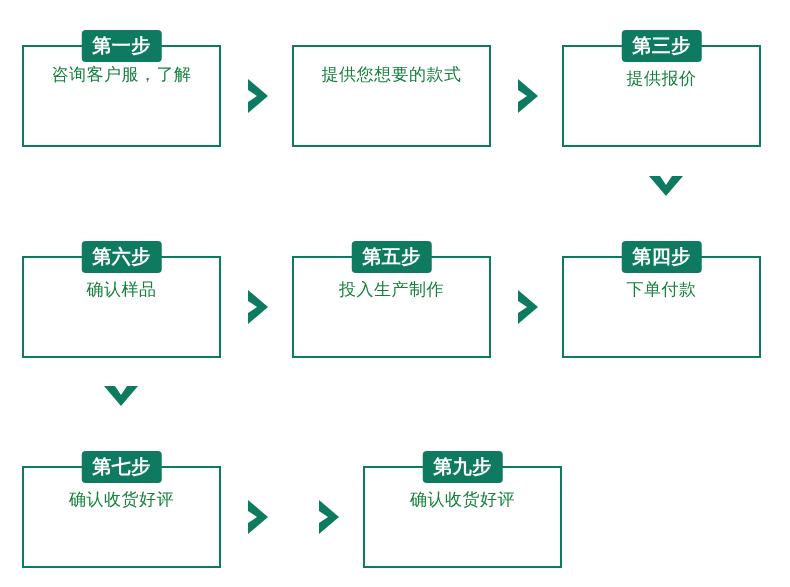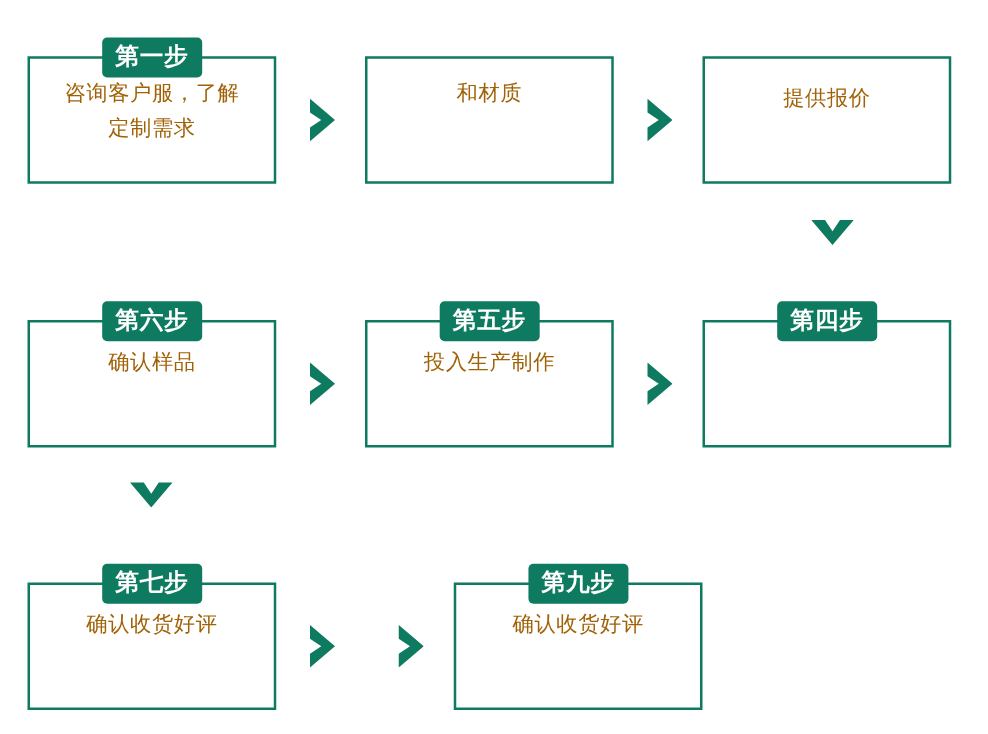--- a/index.html
+++ b/index.html
@@ -63,21 +63,21 @@
     white-space: nowrap;
     letter-spacing: 0.5px;
   }
 
   .step-text {
     position: absolute;
     left: 8px;
     right: 8px;
     top: 18px;
     text-align: center;
-    color: #a16207;
+    color: #15803d;
     font-size: 17px;
     line-height: 28px;
     letter-spacing: 0.5px;
   }
   .step-text.two-line { top: 14px; }
 
   
   .connector-h {
     flex: 0 0 auto;
     width: 71px;
@@ -119,43 +119,43 @@
 <body>
 
 <div id="flowchart">
 
   <div class="row" id="row-1">
 
     <div class="step-box offset-left">
       <div class="step-badge">第一步</div>
       <div class="step-text two-line">
         <div>咨询客户服，了解</div>
-        <div>定制需求</div>
       </div>
     </div>
 
     <div class="connector-h">
       <svg class="chevron-right" viewBox="0 0 22 34">
         <polygon class="chev-fill" points="2,0 22,17 2,34 2,23 11,17 2,11"></polygon>
       </svg>
     </div>
 
     <div class="step-box">
       <div class="step-text two-line">
-        <div>和材质</div>
-      </div>
-    </div>
-
-    <div class="connector-h">
-      <svg class="chevron-right" viewBox="0 0 22 34">
-        <polygon class="chev-fill" points="2,0 22,17 2,34 2,23 11,17 2,11"></polygon>
-      </svg>
-    </div>
-
-    <div class="step-box">
+        <div>提供您想要的款式</div>
+      </div>
+    </div>
+
+    <div class="connector-h">
+      <svg class="chevron-right" viewBox="0 0 22 34">
+        <polygon class="chev-fill" points="2,0 22,17 2,34 2,23 11,17 2,11"></polygon>
+      </svg>
+    </div>
+
+    <div class="step-box">
+      <div class="step-badge">第三步</div>
       <div class="step-text">
         <div>提供报价</div>
       </div>
     </div>
 
   </div>
 
   <div class="connector-v" id="connector-down-right">
     <svg class="chevron-down" viewBox="0 0 34 22">
       <polygon class="chev-fill" points="0,2 17,22 34,2 23,2 17,11 11,2"></polygon>
@@ -185,20 +185,23 @@
     </div>
 
     <div class="connector-h">
       <svg class="chevron-right" viewBox="0 0 22 34">
         <polygon class="chev-fill" points="2,0 22,17 2,34 2,23 11,17 2,11"></polygon>
       </svg>
     </div>
 
     <div class="step-box">
       <div class="step-badge">第四步</div>
+      <div class="step-text">
+        <div>下单付款</div>
+      </div>
     </div>
 
   </div>
 
   <div class="connector-v" id="connector-down-left">
     <svg class="chevron-down" viewBox="0 0 34 22">
       <polygon class="chev-fill" points="0,2 17,22 34,2 23,2 17,11 11,2"></polygon>
     </svg>
   </div>
 

